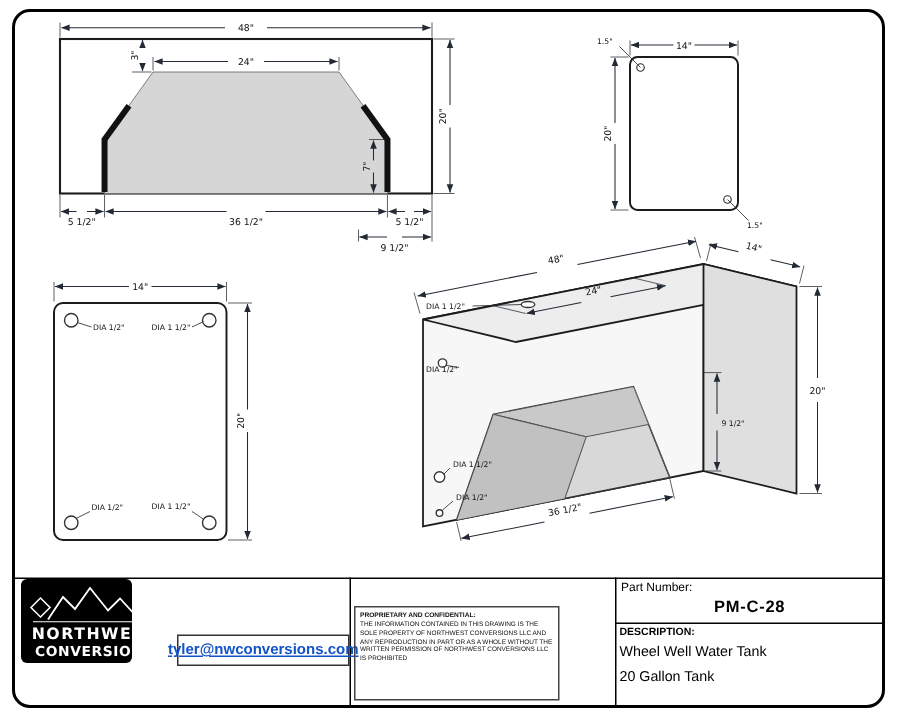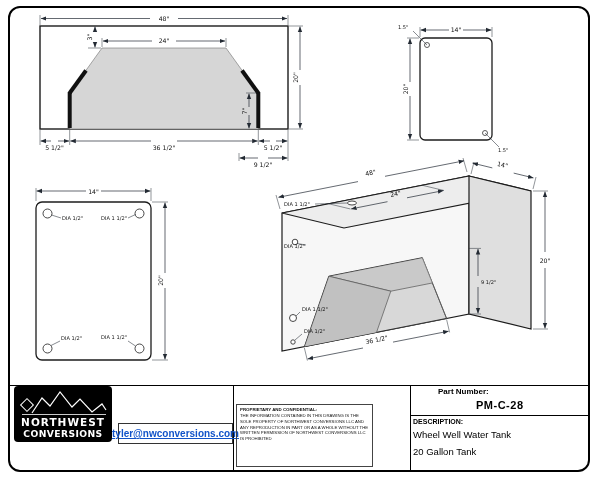--- a/index.html
+++ b/index.html
@@ -10,31 +10,31 @@
   .view{position:absolute;}
   
   .geo{stroke:#1c1c1c;fill:none;}
   .dimline{stroke:#232a33;stroke-width:0.7;fill:none;}
   .ext{stroke:#232a33;stroke-width:0.5;fill:none;}
   .ldr{stroke:#232a33;stroke-width:0.55;fill:none;}
   text.dt{font:6.2px "DejaVu Sans",sans-serif;fill:#111;}
   text.dts{font:5.1px "DejaVu Sans",sans-serif;fill:#111;}
   
   .tb-line{position:absolute;background:#000;}
-  .logo-box{position:absolute;left:14px;top:386px;width:98px;height:56px;background:#000;
+  .logo-box{position:absolute;left:14px;top:386px;width:74px;height:56px;background:#000;
             border-radius:4px;}
   .email-cell{position:absolute;left:118px;top:423px;width:115px;height:21px;
               border:1px solid #333;box-sizing:border-box;display:flex;align-items:center;
               justify-content:center;}
   .email-link{color:#1153c9;text-decoration:underline;font-size:10px;cursor:pointer;font-weight:bold;}
   .prop-box{position:absolute;left:236px;top:404px;width:137px;height:63px;
             border:1px solid #444;box-sizing:border-box;padding:2px 3px;}
   .prop-head{font-size:4.4px;font-weight:700;color:#111;line-height:1.35;}
   .prop-body{font-size:4.3px;color:#111;line-height:1.35;}
-  .pn-label{position:absolute;left:414px;top:387px;font-size:8px;font-weight:700;color:#000;margin-left:24px;}
+  .pn-label{position:absolute;left:414px;top:387px;font-size:8px;font-weight:400;color:#000;}
   .pn-value{position:absolute;left:432px;top:399px;font-size:11px;font-weight:600;
             letter-spacing:0.5px;color:#000;margin-left:44px;}
   .desc-label{position:absolute;left:413px;top:418px;font-size:7px;font-weight:700;color:#000;}
   .desc1{position:absolute;left:413px;top:429px;font-size:9.5px;color:#000;}
   .desc2{position:absolute;left:413px;top:446px;font-size:9.5px;color:#000;}
 </style>
 </head>
 <body>
 
 <div class="sheet">

